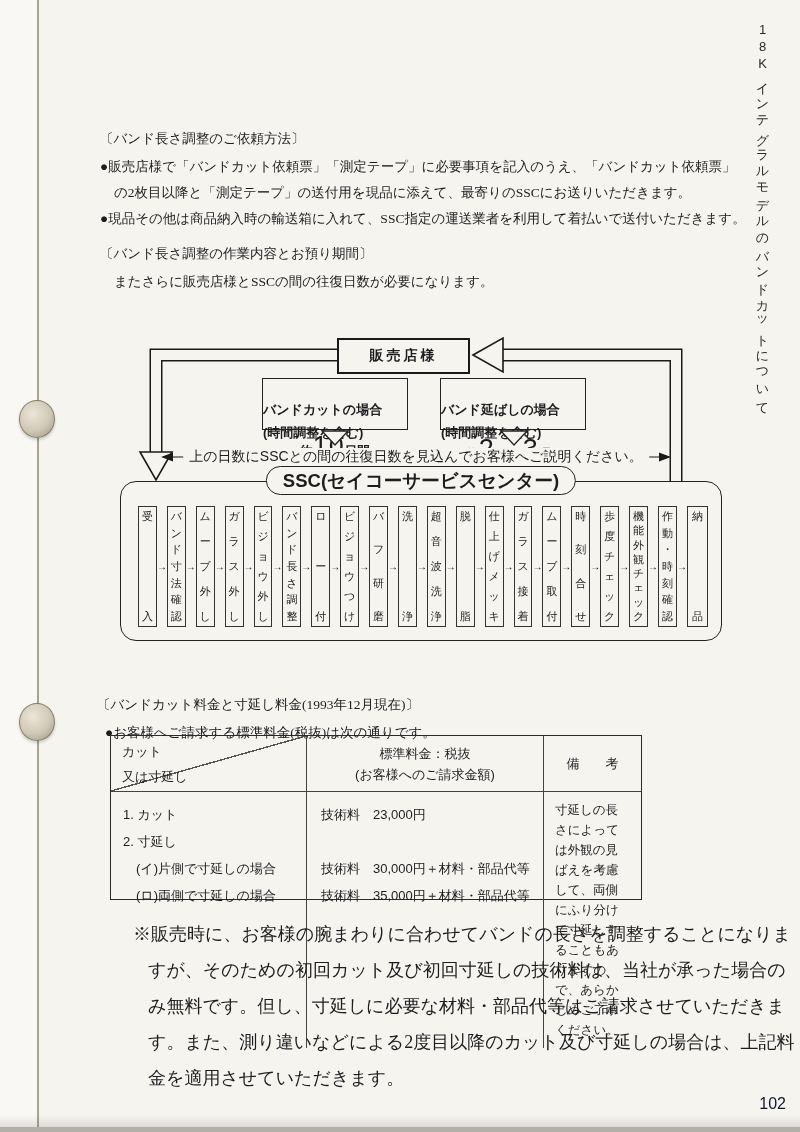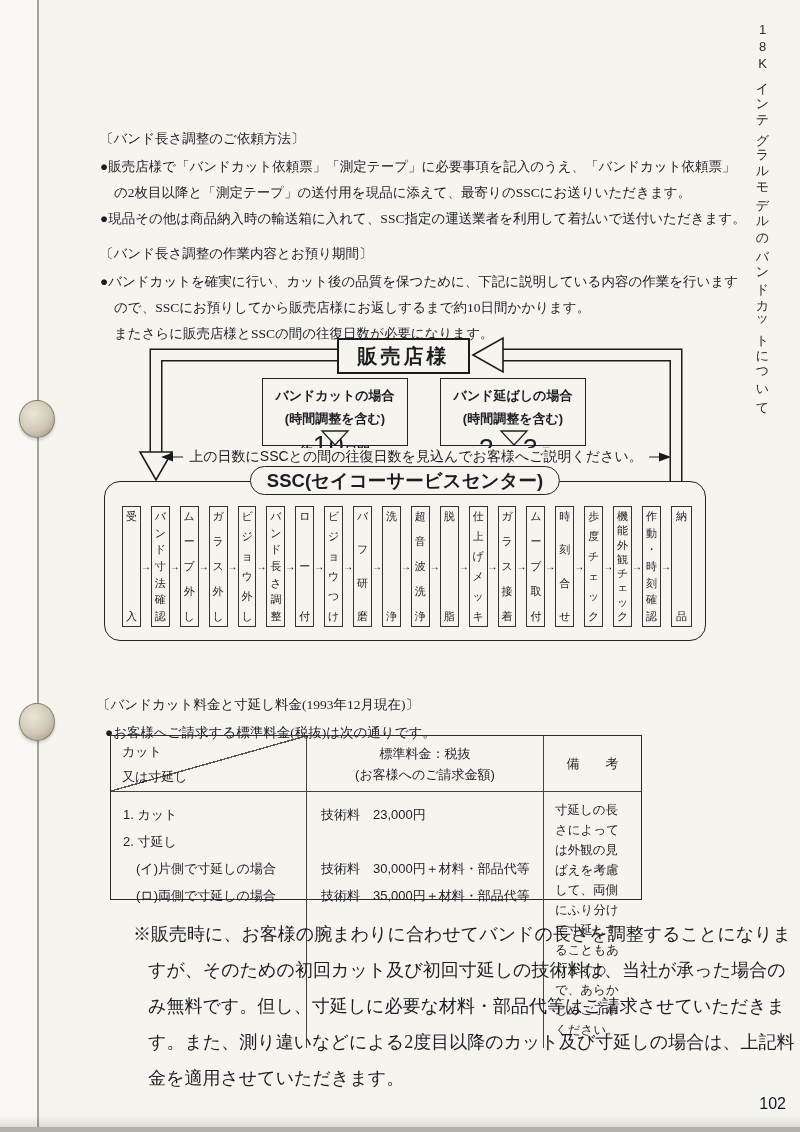--- a/index.html
+++ b/index.html
@@ -30,33 +30,33 @@
   .cont{padding-left:14px;}
 
   
   .diagram{position:absolute;left:0;top:333px;width:800px;height:312px;
     font-family:"Liberation Sans","DejaVu Sans",sans-serif;}
   .diagram svg{position:absolute;inset:0;pointer-events:none;}
   .layer1{z-index:1;} .layer3{z-index:3;}
   .dealer-box{position:absolute;left:337px;top:5px;width:133px;height:36px;
     border:2.5px solid #1a1a1a;background:#f6f4ef;box-sizing:border-box;
     display:flex;align-items:center;justify-content:center;
-    font-size:20px;font-weight:bold;letter-spacing:3px;z-index:2;}
-  .case-box{position:absolute;top:45px;width:146px;height:68px;border:1.5px solid #222;
-    background:#f6f4ef;text-align:center;font-size:13px;font-weight:bold;
-    line-height:23px;padding-top:5px;box-sizing:border-box;z-index:2;}
+    font-size:14px;font-weight:bold;letter-spacing:3px;z-index:2;}
+  .case-box{position:absolute;top:45px;width:146px;height:52px;border:1.5px solid #222;
+    background:#f6f4ef;font-size:13px;font-weight:bold;
+    line-height:23px;padding-top:19px;box-sizing:border-box;z-index:2;}
   .case-left{left:262px;} .case-right{left:440px;}
   .duration{position:absolute;top:98px;width:200px;text-align:center;z-index:2;white-space:nowrap;}
   .dur-left{left:235px;} .dur-right{left:415px;}
   .duration .small{font-size:12.5px;font-weight:bold;}
   .duration .big{font-size:27px;font-weight:500;letter-spacing:1px;}
   .note-label{position:absolute;top:115px;left:416px;transform:translateX(-50%);
     background:#f6f4ef;padding:0 6px;font-size:14px;font-weight:normal;
     white-space:nowrap;z-index:4;}
-  .ssc-box{position:absolute;left:104px;top:148px;width:602px;height:160px;
+  .ssc-box{position:absolute;left:120px;top:148px;width:602px;height:160px;
     border:1.6px solid #222;border-radius:16px;box-sizing:border-box;z-index:2;}
   .ssc-title{position:absolute;left:50%;transform:translateX(-50%);top:-16px;
     background:#f6f4ef;border:1.6px solid #222;border-radius:16px;
     padding:1px 16px;font-size:18.5px;font-weight:bold;white-space:nowrap;}
   .steps{position:absolute;left:17px;right:13px;top:24px;bottom:13px;display:flex;}
   .step{flex:1;display:flex;align-items:center;min-width:0;}
   .step:last-child{flex:0 0 auto;}
   .step:last-child .step-arrow{display:none;}
   .step-box{width:21px;height:100%;border:1.2px solid #333;box-sizing:border-box;
     display:flex;flex-direction:column;justify-content:space-between;align-items:center;
@@ -102,21 +102,20 @@
 <div class="side-title">18Kインテグラルモデルのバンドカットについて</div>
 
 <div class="sec" style="top:118px;">
   <div class="sec-heading">〔バンド長さ調整のご依頼方法〕</div>
   <div class="bullet">●販売店様で「バンドカット依頼票」「測定テープ」に必要事項を記入のうえ、「バンドカット依頼票」の2枚目以降と「測定テープ」の送付用を現品に添えて、最寄りのSSCにお送りいただきます。</div>
   <div class="bullet">●現品その他は商品納入時の輸送箱に入れて、SSC指定の運送業者を利用して着払いで送付いただきます。</div>
 </div>
 
 <div class="sec" style="top:233px;">
   <div class="sec-heading">〔バンド長さ調整の作業内容とお預り期間〕</div>
-  <div class="bullet">●バンドカットを確実に行い、カット後の品質を保つために、下記に説明している内容の作業を行いますので、SSCにお預りしてから販売店様にお返しするまで約10日間かかります。</div>
   <div class="cont">またさらに販売店様とSSCの間の往復日数が必要になります。</div>
 </div>
 
 <div class="diagram">
   <svg class="layer1" width="800" height="312" viewBox="0 0 800 312">
 
     <path d="M 340 22 H 156 V 120" fill="none" stroke="#1a1a1a" stroke-width="13"></path>
     <path d="M 340 22 H 156 V 120" fill="none" stroke="#f6f4ef" stroke-width="10"></path>
 
     <path d="M 503 22 H 676 V 149" fill="none" stroke="#1a1a1a" stroke-width="13"></path>

